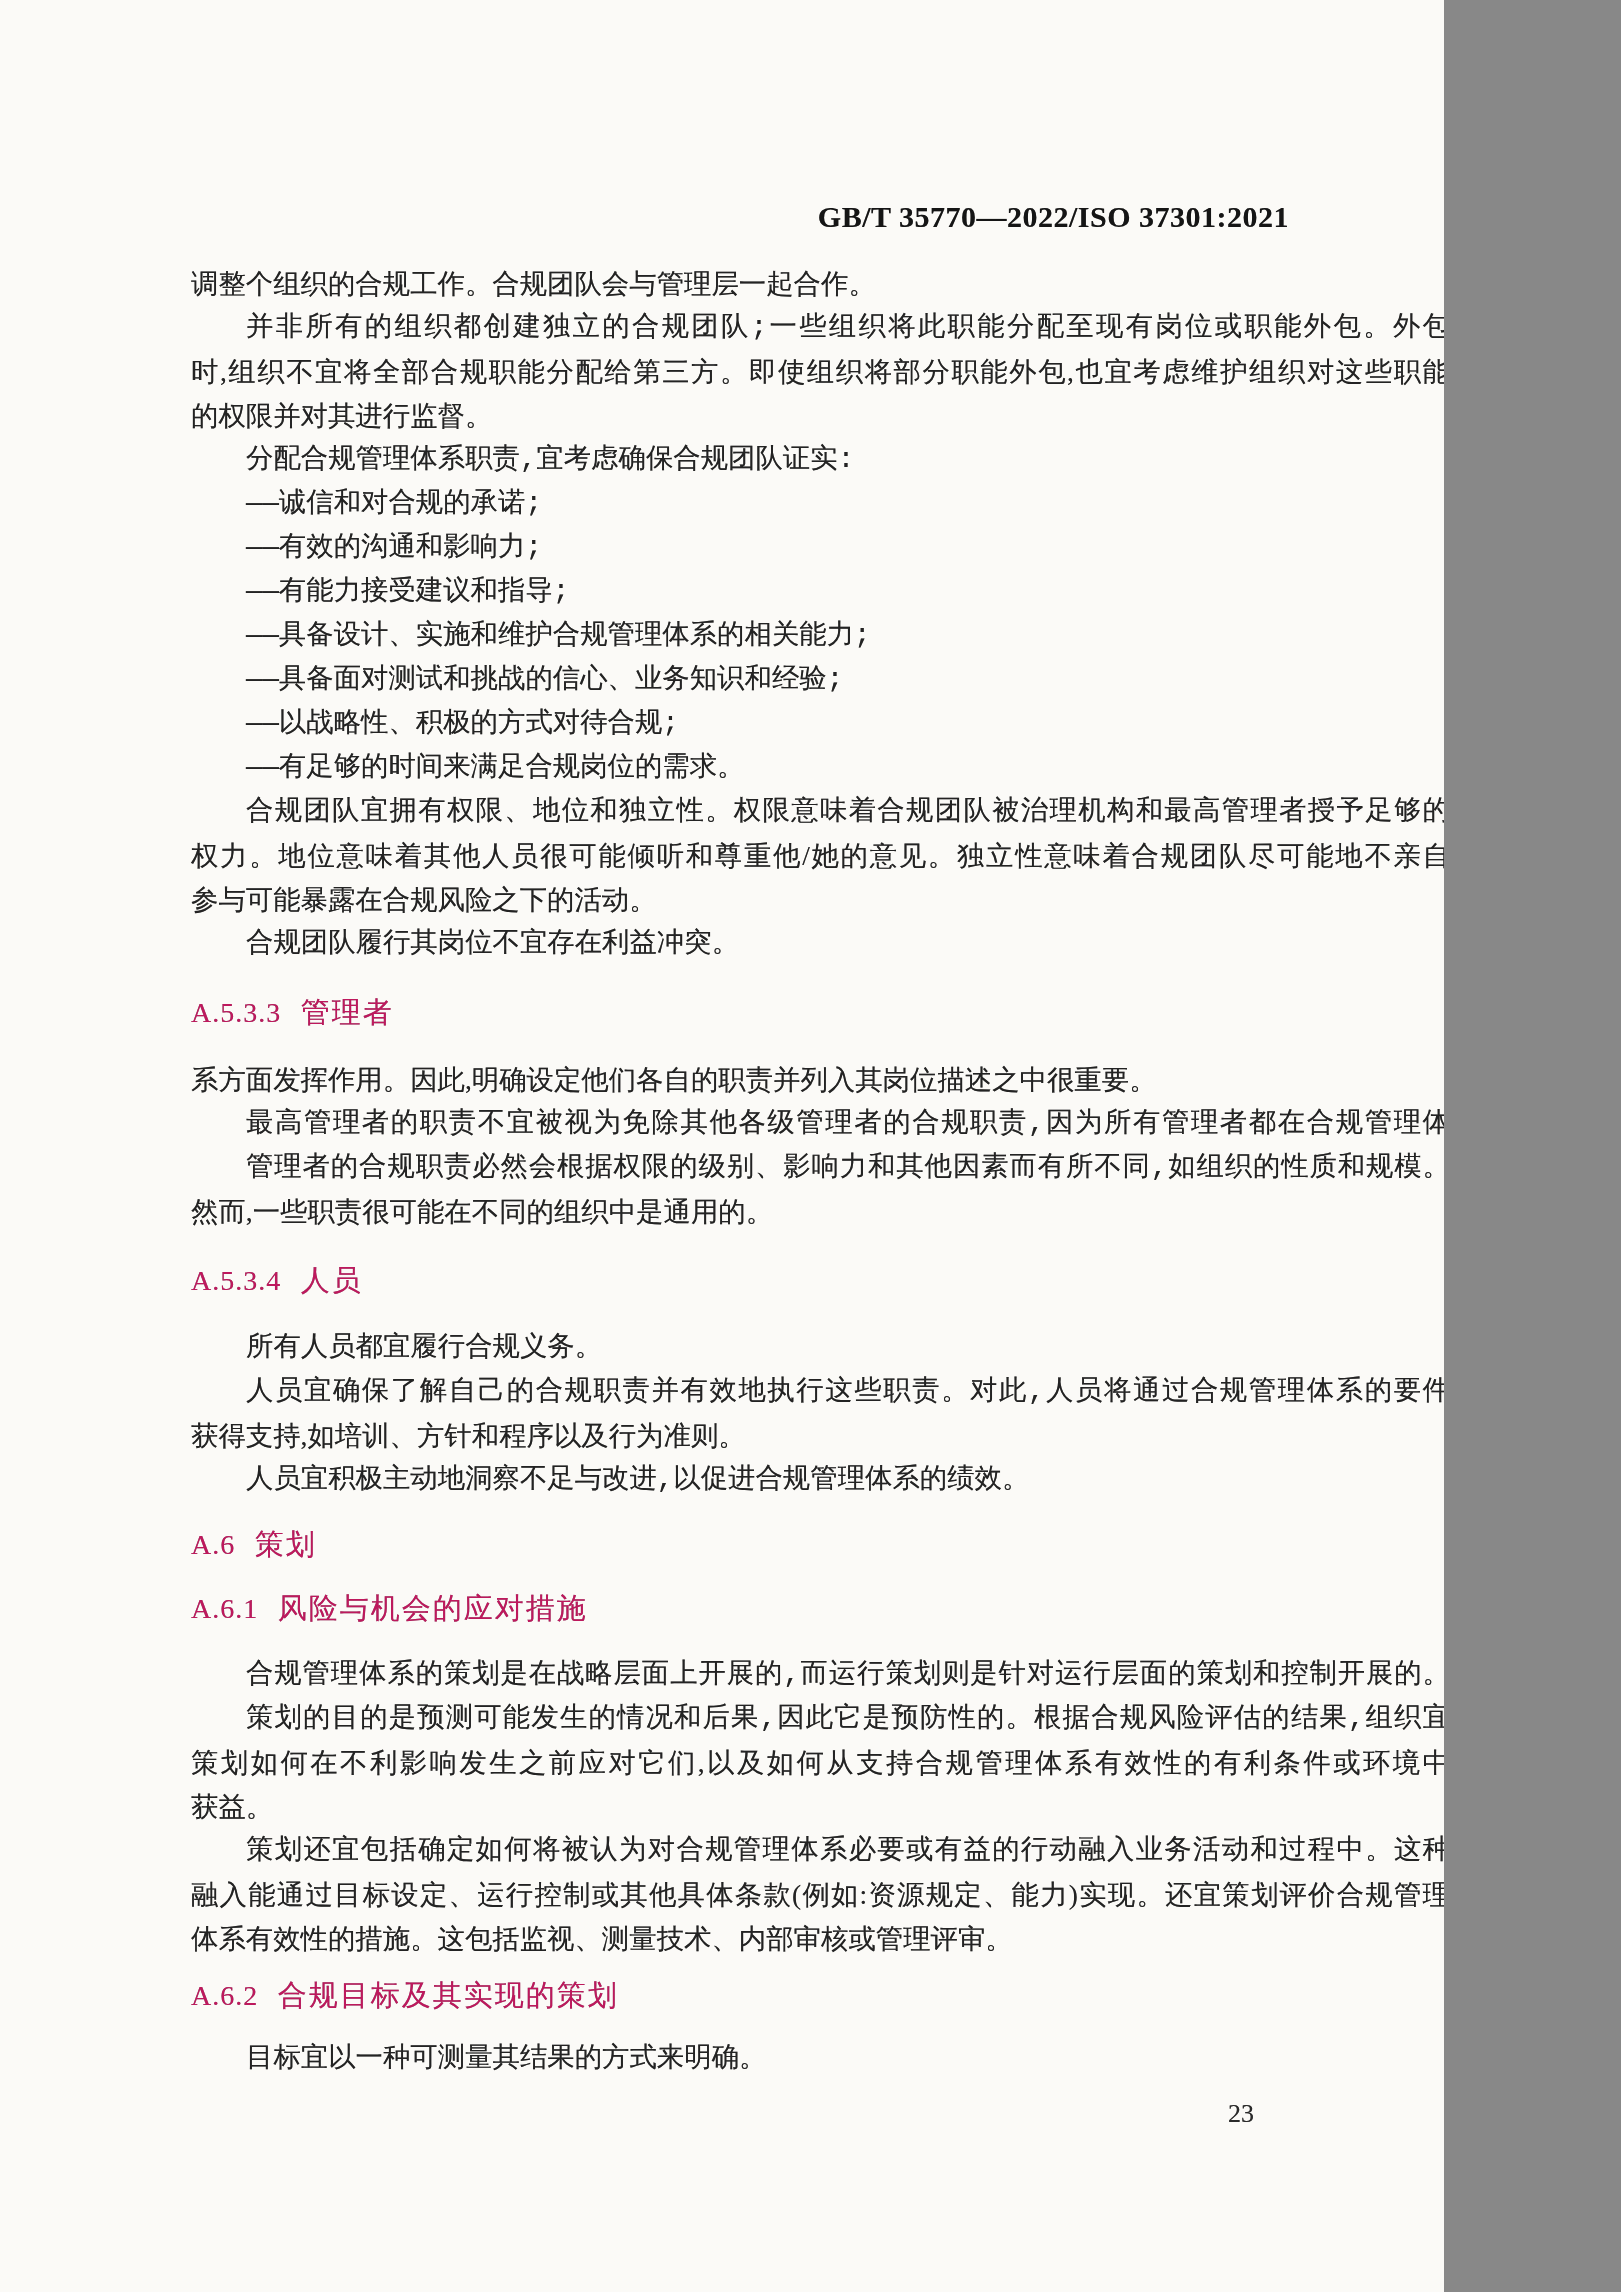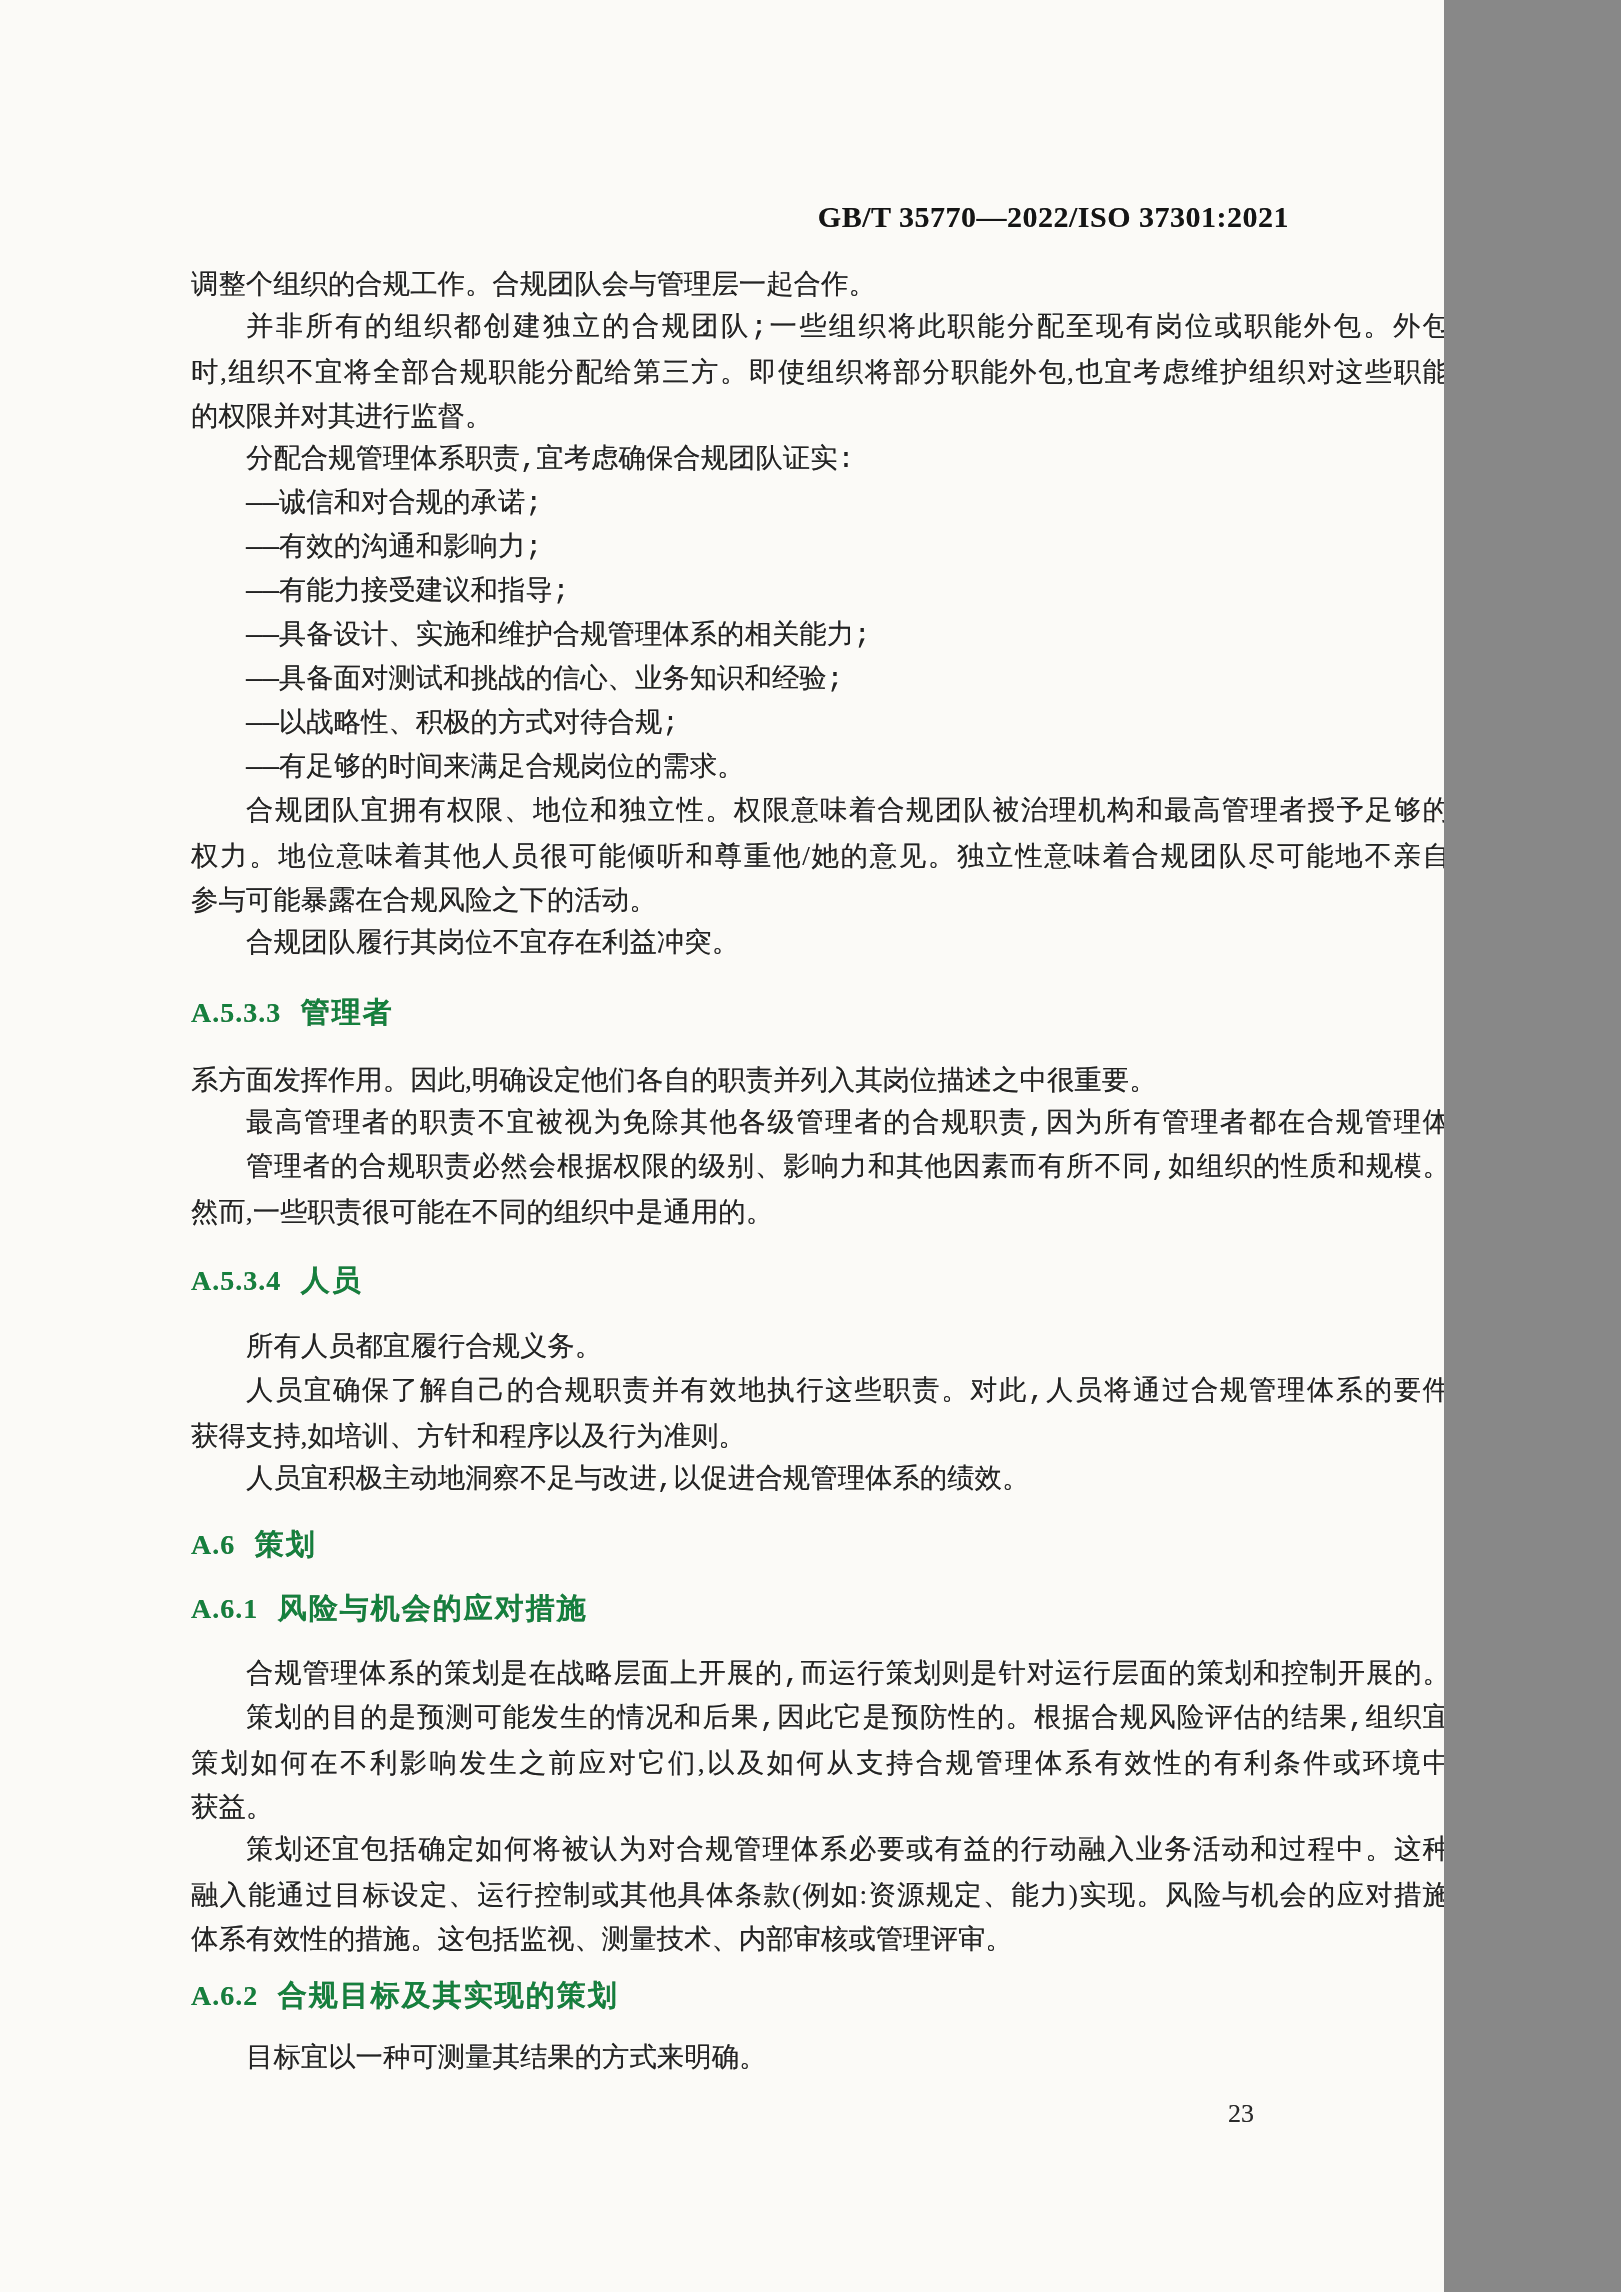--- a/index.html
+++ b/index.html
@@ -17,21 +17,21 @@
     font-size:30px;font-weight:bold;letter-spacing:0.5px;color:#151515;
     white-space:nowrap;
   }
   .content{
     position:absolute;left:191px;top:262px;width:1259px;
     font-size:27.4px;line-height:44px;
   }
   .line{text-align:justify;text-align-last:justify;}
   .line.end{text-align-last:left;}
   .indent{text-indent:55px;font-family:Liberation Mono, monospace;}
-  .heading{font-weight:bold;color:#15803d;white-space:nowrap;}
+  .heading{font-weight:normal;color:#be185d;white-space:nowrap;}
   .h-a533,.h-a534{margin:23.5px 0;}
   .h-a6{margin:19.6px 0 3.9px;}
   .h-a61{margin:19.6px 0 21.6px;}
   .h-a62{margin:11.8px 0 19.6px;}
   .h-num{font-family:"Liberation Serif", serif;font-size:28px;margin-right:19.6px;letter-spacing:1px;}
   .h-title{font-family:"Liberation Sans", sans-serif;font-size:29px;letter-spacing:2px;}
   .page-num{
     position:absolute;top:2099px;right:190px;
     font-size:26px;color:#2a2a2a;text-align:center;
   }
@@ -96,21 +96,21 @@
       <span class="h-num">A.6.1</span><span class="h-title">风险与机会的应对措施</span>
     </div>
 
     <div class="line full indent">合规管理体系的策划是在战略层面上开展的,而运行策划则是针对运行层面的策划和控制开展的。</div>
 
     <div class="line full indent">策划的目的是预测可能发生的情况和后果,因此它是预防性的。根据合规风险评估的结果,组织宜</div>
     <div class="line full">策划如何在不利影响发生之前应对它们,以及如何从支持合规管理体系有效性的有利条件或环境中</div>
     <div class="line end">获益。</div>
 
     <div class="line full indent">策划还宜包括确定如何将被认为对合规管理体系必要或有益的行动融入业务活动和过程中。这种</div>
-    <div class="line full">融入能通过目标设定、运行控制或其他具体条款(例如:资源规定、能力)实现。风险与机会的应对措施</div>
+    <div class="line full">融入能通过目标设定、运行控制或其他具体条款(例如:资源规定、能力)实现。还宜策划评价合规管理</div>
     <div class="line end">体系有效性的措施。这包括监视、测量技术、内部审核或管理评审。</div>
 
     <div class="heading h-a62">
       <span class="h-num">A.6.2</span><span class="h-title">合规目标及其实现的策划</span>
     </div>
 
     <div class="line end indent">目标宜以一种可测量其结果的方式来明确。</div>
 
   </main>
 

